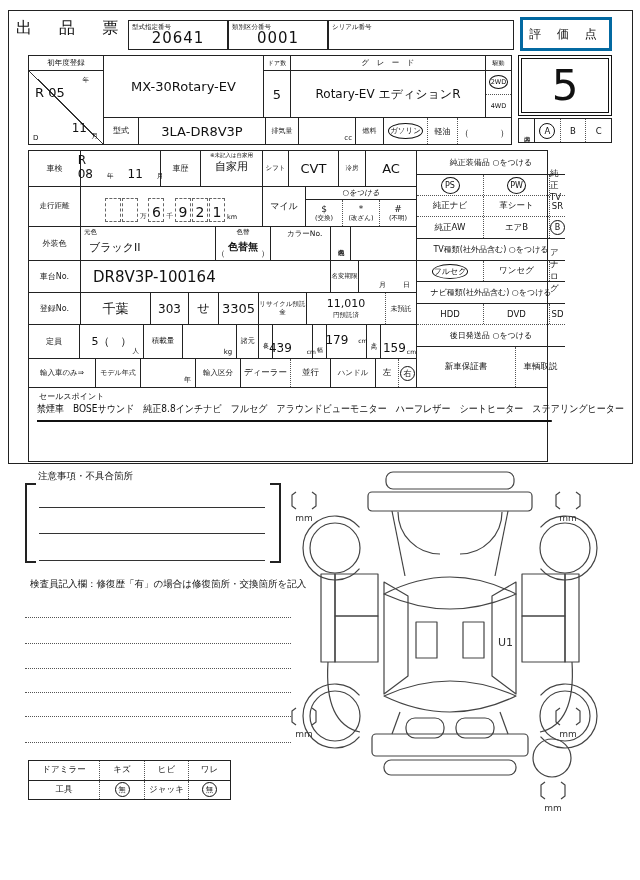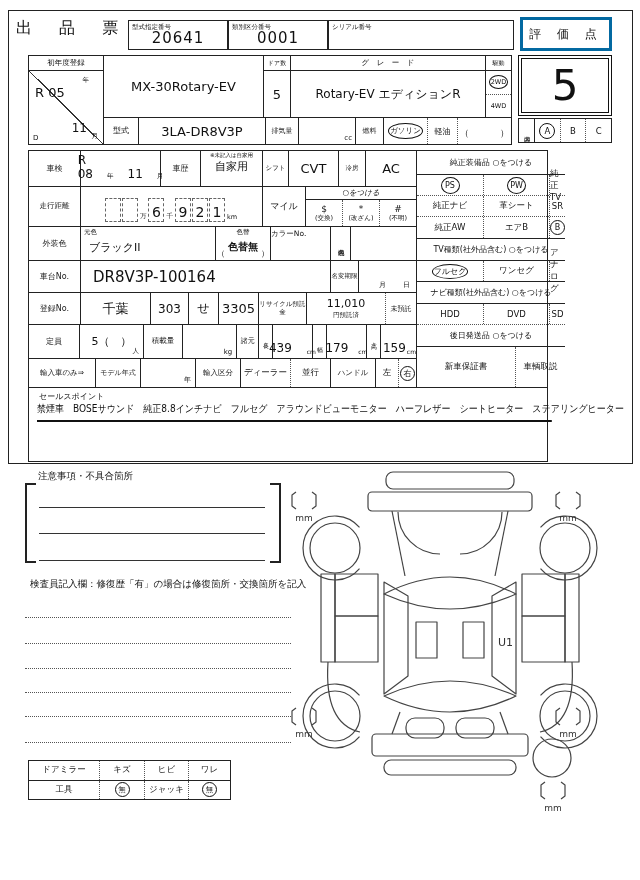--- a/index.html
+++ b/index.html
@@ -228,21 +228,21 @@
             <span class="abs f65" style="left:3px;top:1px;">元色</span>
             <span class="f11" style="margin-left:8px;margin-top:8px;">ブラックII</span>
           </div>
           <div class="c" style="width:55px;">
             <span class="abs f65" style="left:50%;top:1px;transform:translateX(-50%);">色替</span>
             <span class="f10" style="font-weight:bold;margin-top:6px;">色替無</span>
             <span class="abs f8" style="left:1px;bottom:1px;">（</span>
             <span class="abs f8" style="right:1px;bottom:1px;">）</span>
           </div>
           <div class="c" style="width:60px;justify-content:flex-start;align-items:flex-start;">
-            <span class="f75" style="margin:2px 0 0 0;">カラーNo.</span>
+            <span class="f75" style="margin:2px 0 0 16px;">カラーNo.</span>
           </div>
           <div class="c lab f65 vert" style="width:20px;">内装色</div>
           <div class="ce" style="flex:1;"></div>
         </div>
 
         <div class="row" style="height:32px;">
           <div class="c lab" style="width:52px;">車台No.</div>
           <div class="c f15" style="width:250px;justify-content:flex-start;padding-left:12px;">DR8V3P-100164</div>
           <div class="c lab f65" style="width:28px;">名変期限</div>
           <div class="ce" style="flex:1;">
@@ -275,21 +275,21 @@
           <div class="c" style="width:55px;">
             <span class="abs f7" style="right:4px;bottom:2px;">kg</span>
           </div>
           <div class="c lab f7" style="width:22px;">諸元</div>
           <div class="c lab f6 vert" style="width:14px;">長さ</div>
           <div class="c" style="width:40px;gap:15px;align-items:flex-end;padding-bottom:3px;">
             <span class="f12">439</span>
             <span class="f6">cm</span>
           </div>
           <div class="c lab f6 vert" style="width:14px;">幅</div>
-          <div class="c" style="width:40px;gap:10px;align-items:flex-end;padding-bottom:3px;">
+          <div class="c" style="width:40px;gap:10px;align-items:center;padding-bottom:3px;">
             <span class="f12">179</span>
             <span class="f6">cm</span>
           </div>
           <div class="c lab f6 vert" style="width:14px;">高さ</div>
           <div class="ce" style="flex:1;gap:1px;align-items:flex-end;justify-content:flex-start;padding:0 0 3px 2px;">
             <span class="f12">159</span>
             <span class="f6">cm</span>
           </div>
         </div>
 

